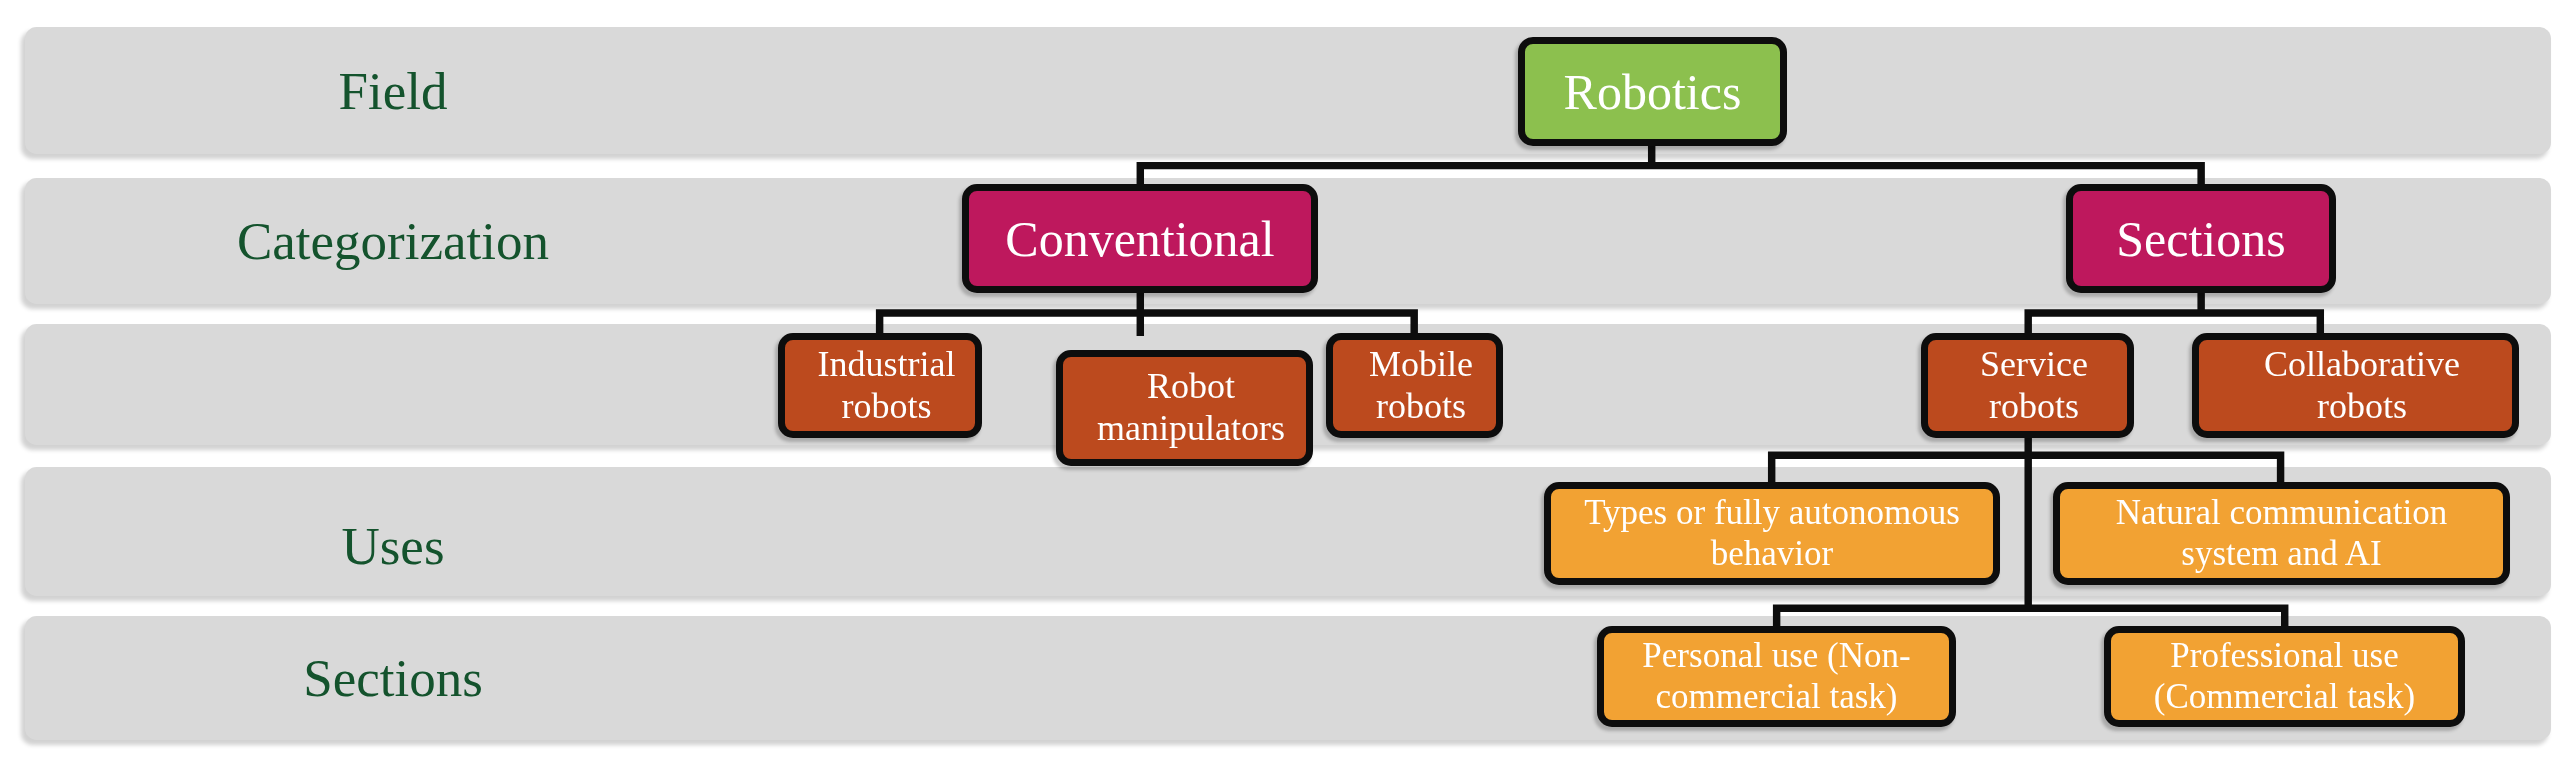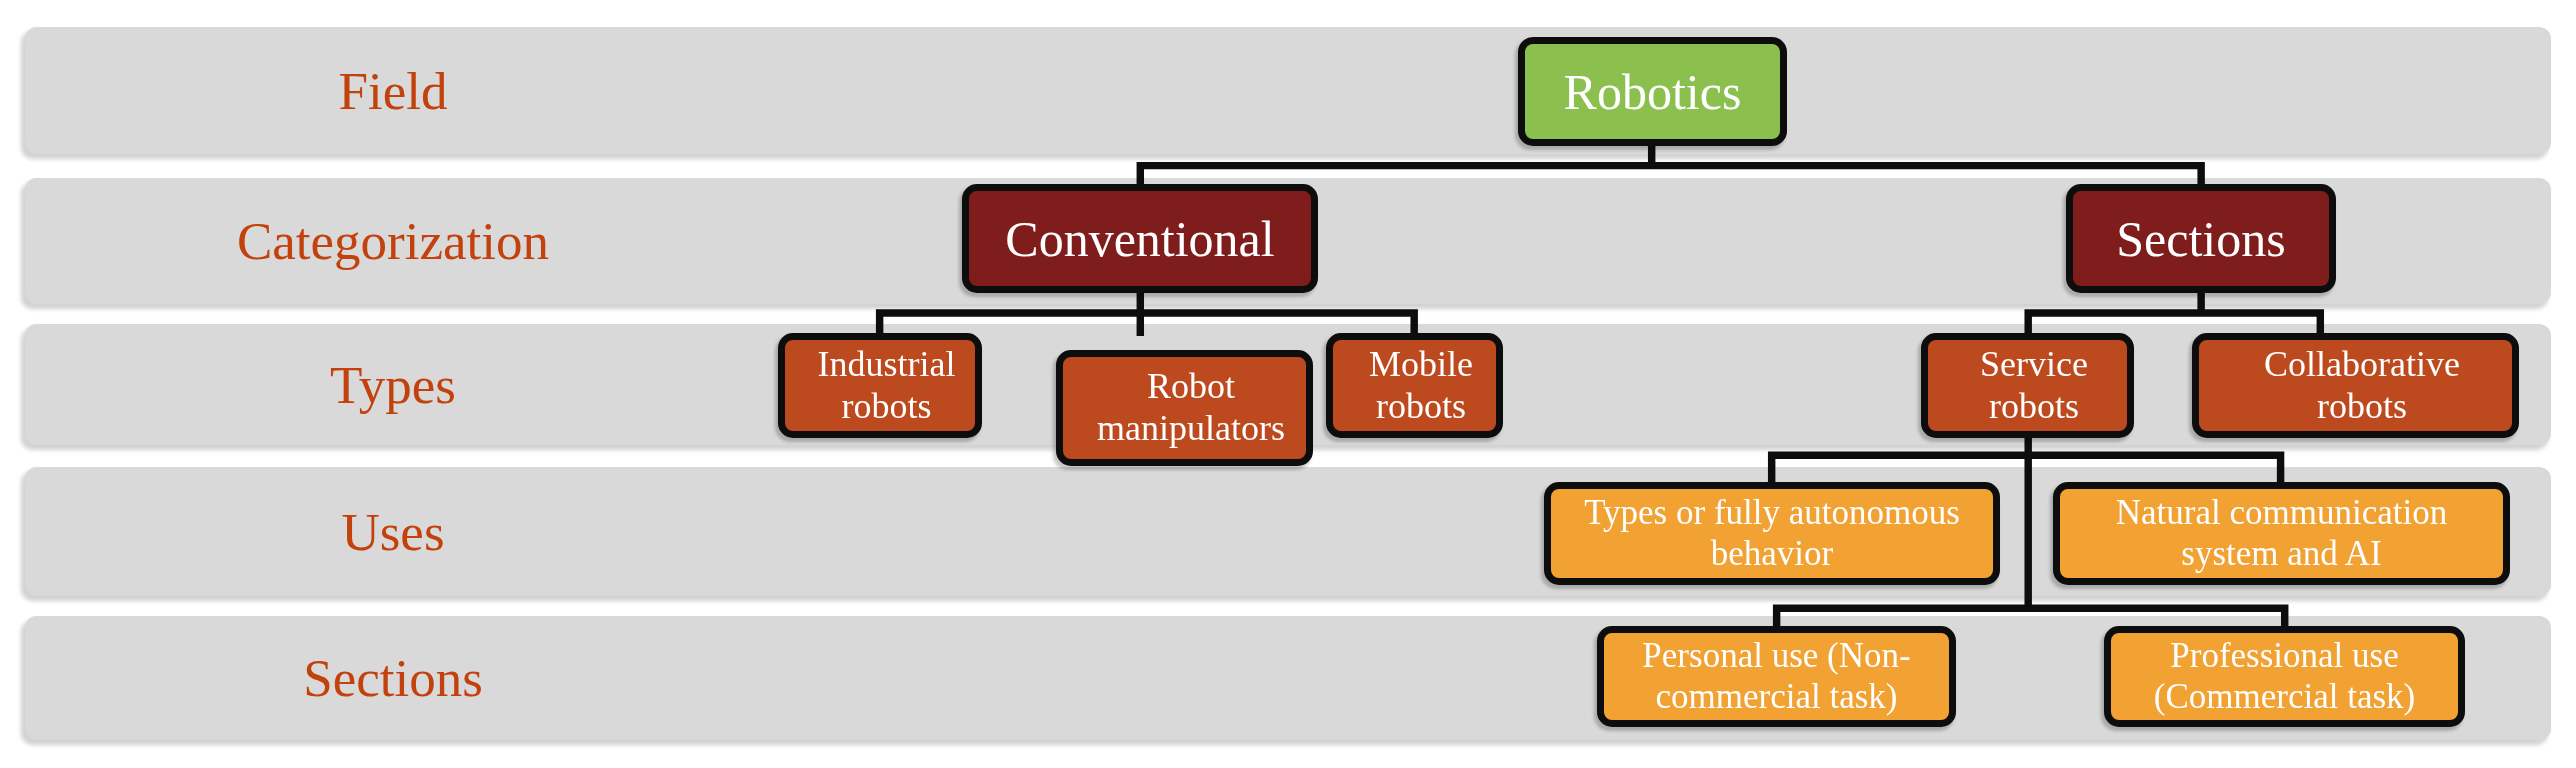--- a/index.html
+++ b/index.html
@@ -21,21 +21,21 @@
     z-index: 1;
   }
   .rowlabel {
     position: absolute;
     left: 25px;
     width: 736px;
     display: flex;
     align-items: center;
     justify-content: center;
     font-size: 53px;
-    color: #c2410c;
+    color: #14532d;
     z-index: 2;
   }
   .connectors {
     position: absolute;
     left: 0;
     top: 0;
     z-index: 2;
     pointer-events: none;
   }
   .node {
@@ -47,39 +47,38 @@
     align-items: center;
     justify-content: center;
     text-align: center;
     color: #ffffff;
     line-height: 1.16;
     z-index: 3;
     box-shadow: -2.5px 3.3px 3.3px rgba(0,0,0,0.22);
     padding: 0 5px;
   }
   .lv-field          { background: #8cc04e; font-size: 50px; }
-  .lv-categorization { background: #7f1d1d; font-size: 50px; }
+  .lv-categorization { background: #be185d; font-size: 50px; }
   .lv-types          { background: #bc4a1e; font-size: 36px; padding-left: 18px; }
   .lv-uses           { background: #f2a233; font-size: 35px; }
 </style>
 </head>
 <body>
 
 <div class="canvas">
 
   <div class="band" style="top:27px;  height:127px;"></div>
   <div class="band" style="top:178px; height:126px;"></div>
   <div class="band" style="top:324px; height:121px;"></div>
   <div class="band" style="top:467px; height:129px;"></div>
   <div class="band" style="top:616px; height:124px;"></div>
 
   <div class="rowlabel" style="top:27px;  height:127px;">Field</div>
   <div class="rowlabel" style="top:178px; height:126px;">Categorization</div>
-  <div class="rowlabel" style="top:324px; height:121px;">Types</div>
-  <div class="rowlabel" style="top:467px; height:129px;font-family:Liberation Serif, serif;">Uses</div>
+  <div class="rowlabel" style="top:481px; height:129px;font-family:Liberation Serif, serif;">Uses</div>
   <div class="rowlabel" style="top:616px; height:124px;">Sections</div>
 
   <svg class="connectors" width="2576" height="769" viewBox="0 0 3113 929">
 
     <path d="M1996,172 L1996,200 M1378,226 L1378,200 L2660,200 L2660,226" fill="none" stroke="#0d0d0d" stroke-width="9"></path>
 
     <path d="M1378,348 L1378,406 M1063,406 L1063,378 L1709,378 L1709,406" fill="none" stroke="#0d0d0d" stroke-width="9"></path>
 
     <path d="M2660,348 L2660,378 M2451,406 L2451,378 L2804,378 L2804,406" fill="none" stroke="#0d0d0d" stroke-width="9"></path>
 

